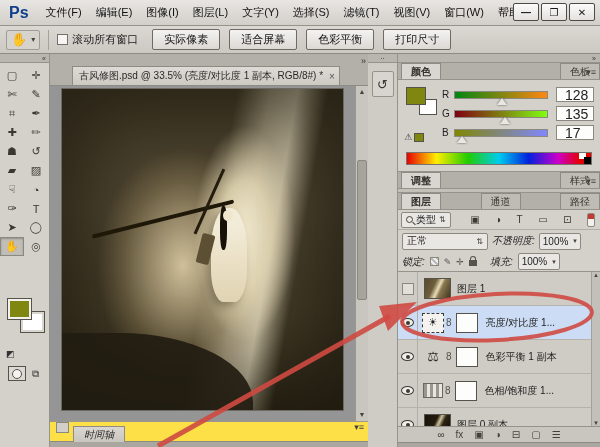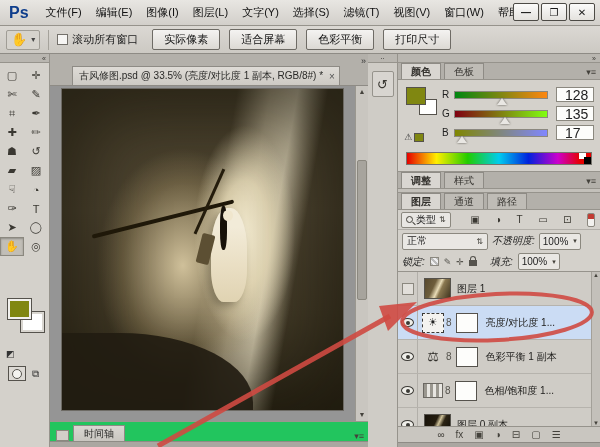--- a/index.html
+++ b/index.html
@@ -83,38 +83,38 @@
   .vscroll { position:absolute; right:0; top:0; width:13px; height:100%; background:#c9c6c0; border-left:1px solid #9a978f; }
   .vscroll .arrow { position:absolute; left:0; width:12px; height:12px; font-size:7px; text-align:center; line-height:12px; color:#44423c; }
   .vscroll .thumb { position:absolute; left:1px; top:22%; width:10px; height:42%; background:#a7a49d; border:1px solid #8b887f; border-radius:2px; }
   .hscrollrow { height:15px; background:#cbc8c2; border-top:1px solid #9a978f; display:flex; align-items:center; }
   .zoom-field { width:44px; height:12px; background:#fdfdfb; border:1px solid #8b887f; font-size:9px;
     line-height:11px; padding-left:3px; margin-left:6px; color:#222; }
   .doc-info-icon { width:11px; height:10px; border:1px solid #8b887f; background:#e4e2dd; margin-left:4px; font-size:7px; line-height:9px; text-align:center; color:#555; }
   .hs-arrow { font-size:7px; color:#44423c; margin:0 2px; }
   .hs-track { flex:1; height:11px; background:#bdbab4; border:1px solid #a3a099; position:relative; margin-right:2px; }
   .hs-thumb { position:absolute; left:16%; top:0; width:42%; height:9px; background:#a7a49d; border:1px solid #8b887f; border-radius:2px; }
-  .timelinerow { height:20px; background:#22c55e; border-top:1px solid #9a978f; display:flex; align-items:flex-end; position:relative; }
+  .timelinerow { height:20px; background:#fde047; border-top:1px solid #9a978f; display:flex; align-items:flex-start; position:relative;font-style:italic; }
   .tl-box { width:13px; height:11px; border:1px solid #8b887f; background:#d2cfc9; margin-left:6px; }
   .tl-tab { height:16px; background:linear-gradient(#dad7d2,#c9c6c0); border:1px solid #8e8b85; border-bottom:none;
     margin-left:4px; margin-top:4px; padding:1px 10px 0; font-size:10px; color:#2a2a28; }
   .tl-menu { position:absolute; right:4px; font-size:9px; color:#44423c; }
   .bottomedge { height:6px; background:#aaa7a1; border-top:1px solid #8e8b85; }
 
   
   .strip { width:30px; background:#cfccc6; border-right:1px solid #96938c; position:relative; }
   .strip-head { height:9px; background:#b9b6b0; border-bottom:1px solid #96938c; font-size:7px; text-align:center; line-height:9px; color:#3c3a36; }
   .strip-icon { margin:8px auto 0; width:22px; height:26px; border:1px solid #96938c; border-radius:2px;
     background:#d8d5d0; display:flex; align-items:center; justify-content:center; font-size:13px; color:#3a3832; }
 
   
   .rightpanel { width:202px; background:#d4d1cb; display:flex; flex-direction:column; }
   .rp-collapse { height:9px; background:#b9b6b0; border-bottom:1px solid #96938c; font-size:7px;
     text-align:right; line-height:9px; padding-right:4px; color:#3c3a36; }
-  .tabs-row { height:17px; background:#b3b0aa; display:flex; align-items:flex-end; position:relative; border-bottom:1px solid #96938c; }
+  .tabs-row { height:17px; background:#b3b0aa; display:flex; align-items:flex-end; position:relative; border-bottom:1px solid #96938c;justify-content:space-between; }
   .ptab { height:16px; padding:1px 9px 0; font-size:10px; border:1px solid #8e8b85; border-bottom:none;
     background:#bfbcb6; color:#33312d; margin-left:3px; }
   .ptab.active { background:#d9d6d1; font-weight:bold; }
   .ptab-menu { position:absolute; right:4px; top:4px; font-size:9px; color:#44423c; }
 
   .color-body { height:92px; position:relative; border-bottom:1px solid #96938c; background:#d4d1cb; }
   .cp-fg { position:absolute; left:8px; top:7px; width:20px; height:18px; border:1px solid #55524c; z-index:2; }
   .cp-bg { position:absolute; left:21px; top:19px; width:18px; height:16px; background:#fff; border:1px solid #55524c; z-index:1; }
   .gamut { position:absolute; left:6px; top:52px; display:flex; align-items:center; gap:2px; }
   .gamut .warn { font-size:9px; color:#333; }

